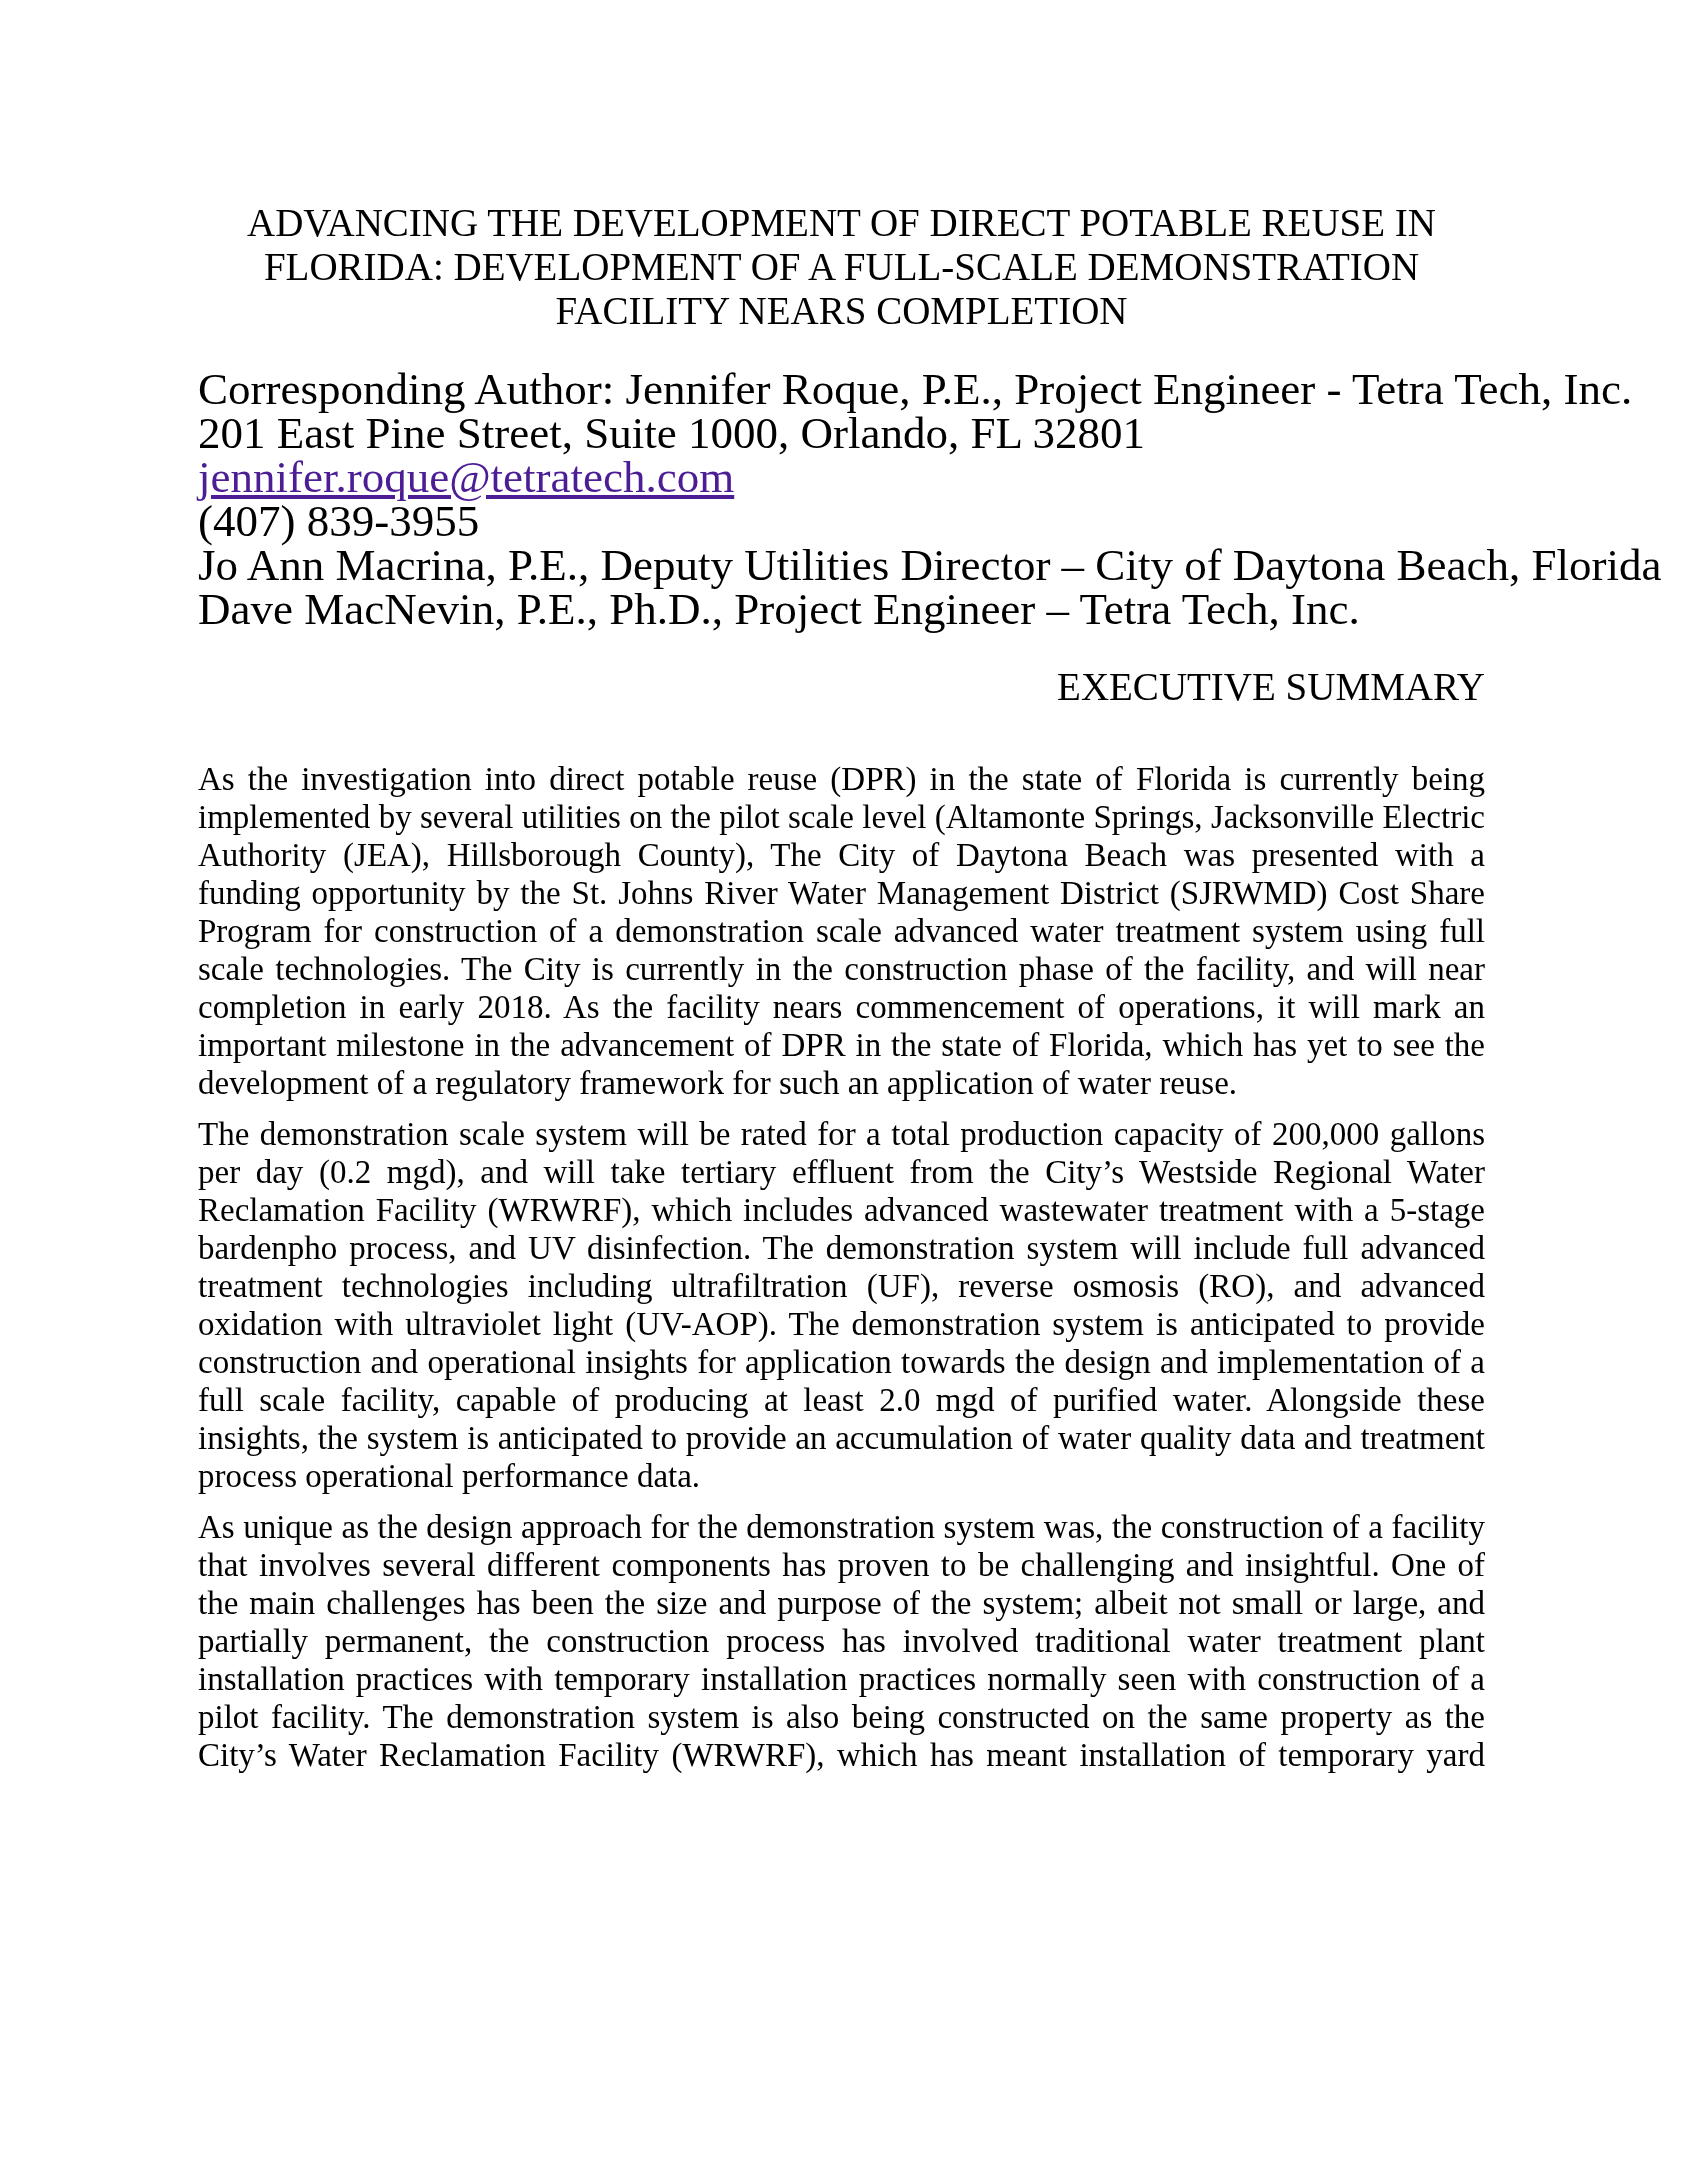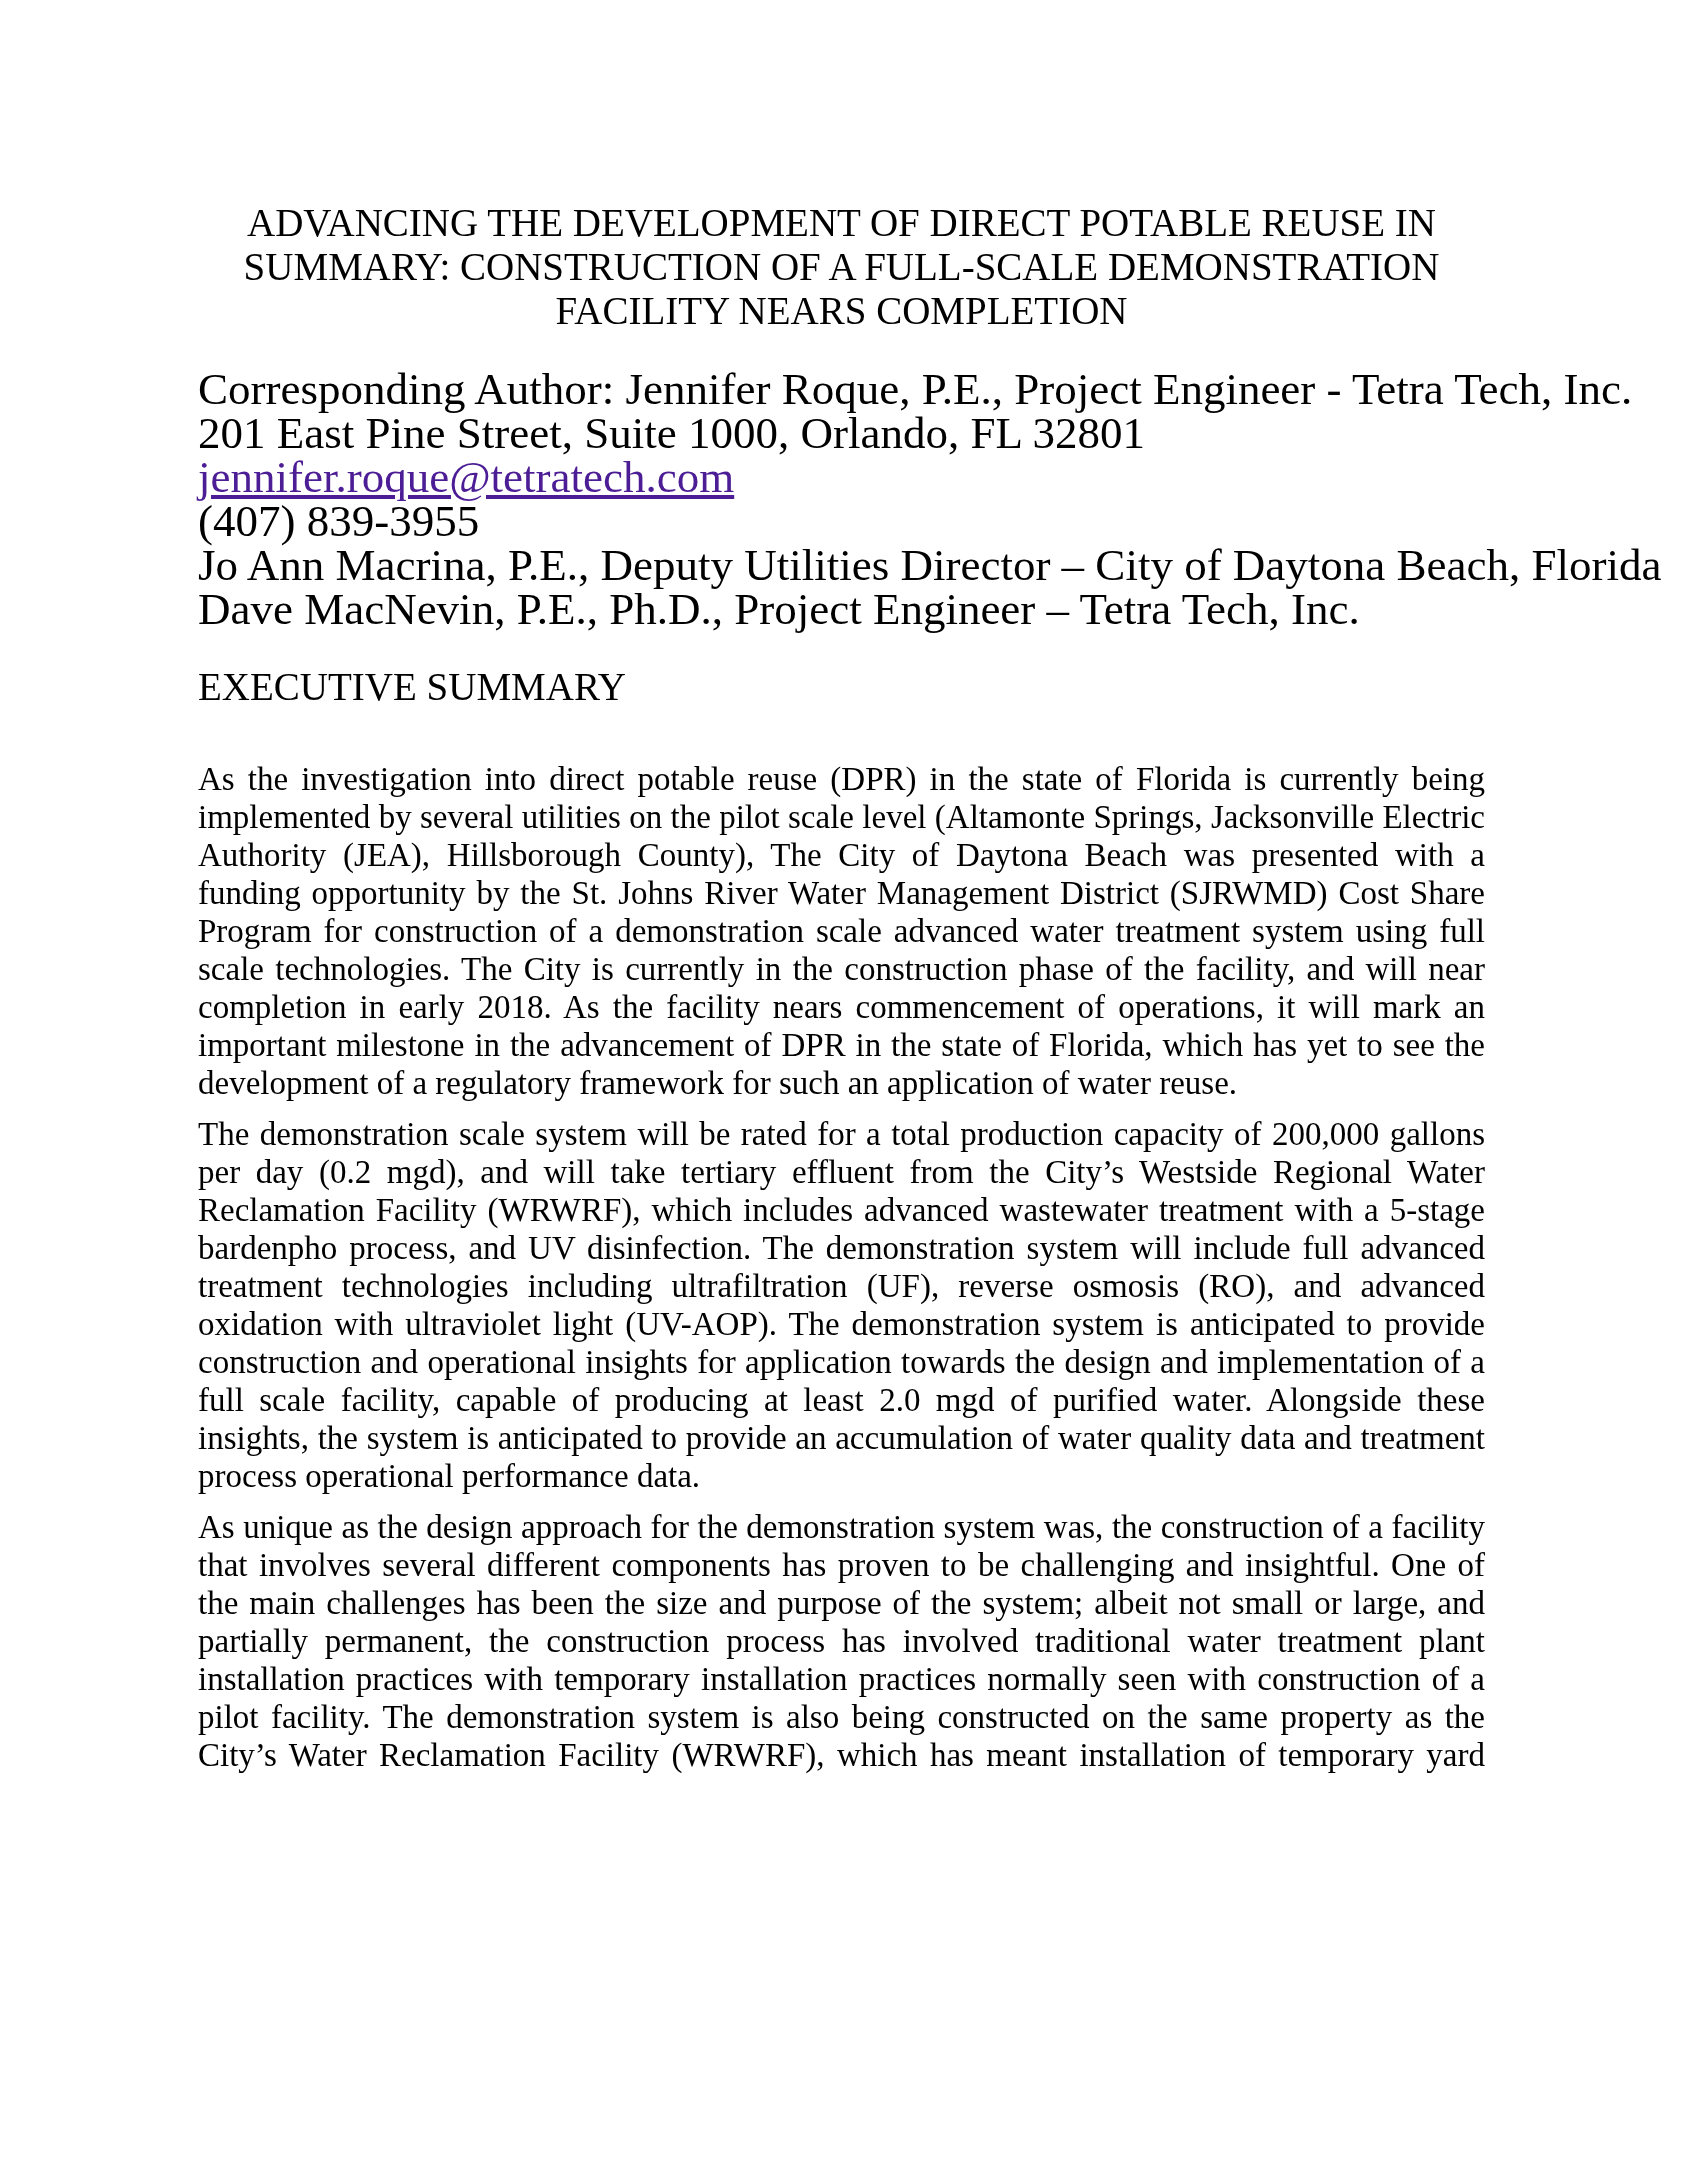--- a/index.html
+++ b/index.html
@@ -30,21 +30,21 @@
   }
   .author-line { white-space: nowrap; }
   .email-line a {
     text-decoration: underline;
     cursor: pointer;
   }
   .section-heading {
     margin-top: 34px;
     font-size: 39px;
     line-height: 44px;
-    text-align: left;
+    text-align: right;
     font-weight: normal;
   }
   .body-text {
     margin-top: 51px;
   }
   .body-text p {
     font-size: 33px;
     line-height: 38px;
     text-align: justify;
     margin: 0 0 13px 0;
@@ -60,21 +60,21 @@
   }
 </style>
 </head>
 <body>
 
 <div class="page">
   <div class="content">
 
     <div class="doc-title">
       <div>ADVANCING THE DEVELOPMENT OF DIRECT POTABLE REUSE IN</div>
-      <div>SUMMARY: CONSTRUCTION OF A FULL-SCALE DEMONSTRATION</div>
+      <div>FLORIDA: DEVELOPMENT OF A FULL-SCALE DEMONSTRATION</div>
       <div>FACILITY NEARS COMPLETION</div>
     </div>
 
     <div class="author-block">
       <div class="author-line">Corresponding Author: Jennifer Roque, P.E., Project Engineer - Tetra Tech, Inc.</div>
       <div class="author-line">201 East Pine Street, Suite 1000, Orlando, FL 32801</div>
       <div class="author-line email-line"><a style="color: #4c1d95;">jennifer.roque@tetratech.com</a></div>
       <div class="author-line">(407) 839-3955</div>
       <div class="author-line">Jo Ann Macrina, P.E., Deputy Utilities Director – City of Daytona Beach, Florida</div>
       <div class="author-line">Dave MacNevin, P.E., Ph.D., Project Engineer – Tetra Tech, Inc.</div>

